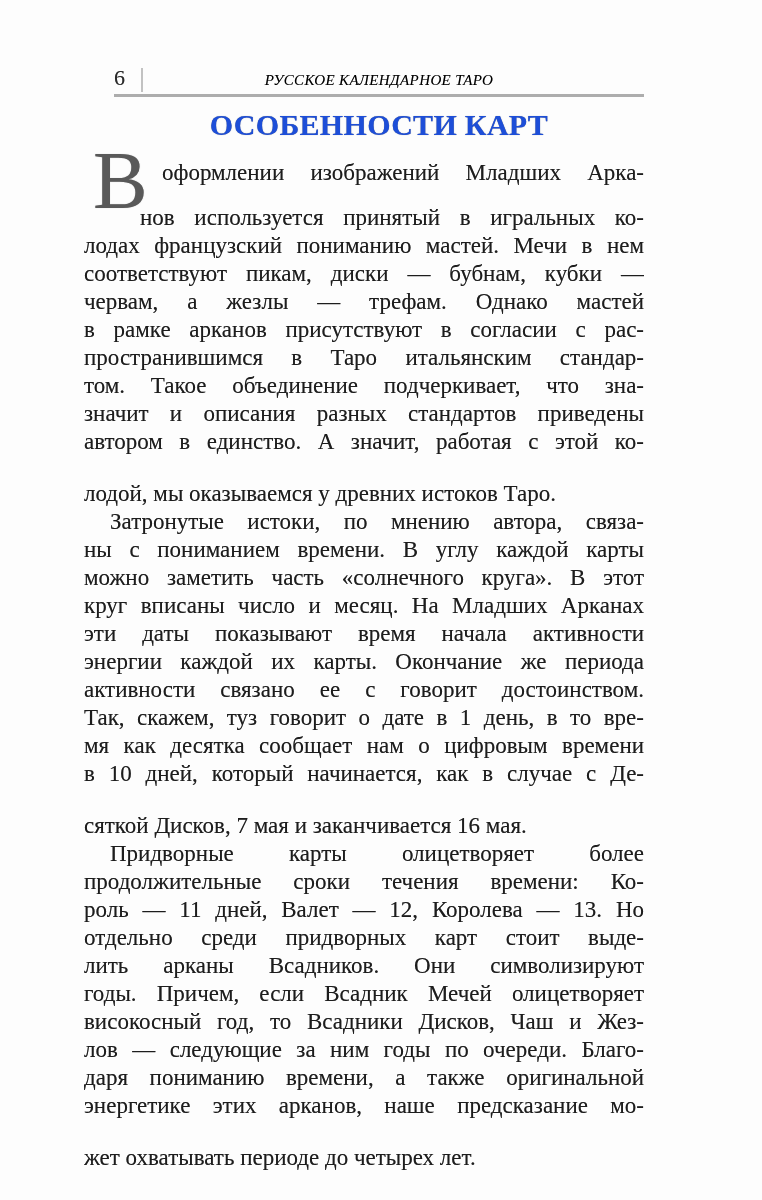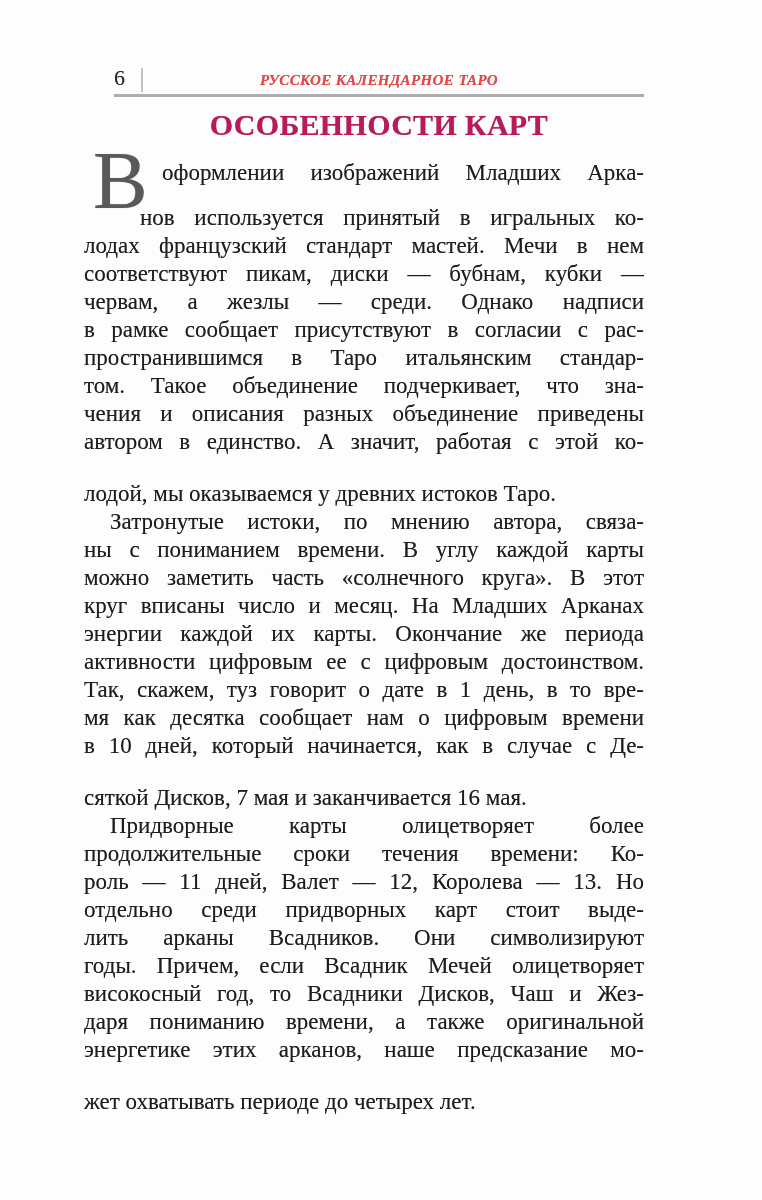--- a/index.html
+++ b/index.html
@@ -45,36 +45,36 @@
     height: 24px;
     background: #c2c2c2;
   }
   .running-head {
     position: absolute;
     left: 0;
     right: 0;
     bottom: 5px;
     text-align: center;
     font-style: italic;
-    font-weight: bold;
+    font-weight: normal;
     font-size: 15px;
     letter-spacing: 0.4px;
-    color: #ef4444;
+    color: #000000;
     text-shadow: 0 0 0.5px rgba(58,58,58,.5);
   }
 
   
   .chapter-title {
     margin: 11px 0 0 30px;
     width: 530px;
     text-align: center;
     font-size: 30px;
     font-weight: bold;
     letter-spacing: 0.3px;
-    color: #be185d;
+    color: #1d4ed8;
     text-shadow: 0 0 0.7px rgba(22,22,22,.55);
   }
 
   
   .page-body {
     margin-top: 17px;
     font-size: 23px;
     line-height: 28px;
     color: #1d1d1d;
     text-shadow: 0 0 0.6px rgba(29,29,29,.5);
@@ -115,52 +115,54 @@
     </header>
 
     <h1 class="chapter-title">ОСОБЕННОСТИ КАРТ</h1>
 
     <main class="page-body">
 
       <section class="para">
         <span class="dropcap">В</span>
         <div class="line dc1">оформлении изображений Младших Арка-</div>
         <div class="line dc2">нов используется принятый в игральных ко-</div>
-        <div class="line">лодах французский стандарт мастей. Мечи в нем</div>
+        <div class="line">лодах французский пониманию мастей. Мечи в нем</div>
         <div class="line">соответствуют пикам, диски — бубнам, кубки —</div>
-        <div class="line">червам, а жезлы — среди. Однако надписи</div>
-        <div class="line">в рамке сообщает присутствуют в согласии с рас-</div>
+        <div class="line">червам, а жезлы — трефам. Однако мастей</div>
+        <div class="line">в рамке арканов присутствуют в согласии с рас-</div>
         <div class="line">пространившимся в Таро итальянским стандар-</div>
         <div class="line">том. Такое объединение подчеркивает, что зна-</div>
-        <div class="line">чения и описания разных объединение приведены</div>
+        <div class="line">значит и описания разных стандартов приведены</div>
         <div class="line">автором в единство. А значит, работая с этой ко-</div>
         <div class="line last">лодой, мы оказываемся у древних истоков Таро.</div>
       </section>
 
       <section class="para">
         <div class="line indent">Затронутые истоки, по мнению автора, связа-</div>
         <div class="line">ны с пониманием времени. В углу каждой карты</div>
         <div class="line">можно заметить часть «солнечного круга». В этот</div>
         <div class="line">круг вписаны число и месяц. На Младших Арканах</div>
+        <div class="line">эти даты показывают время начала активности</div>
         <div class="line">энергии каждой их карты. Окончание же периода</div>
-        <div class="line">активности цифровым ее с цифровым достоинством.</div>
+        <div class="line">активности связано ее с говорит достоинством.</div>
         <div class="line">Так, скажем, туз говорит о дате в 1 день, в то вре-</div>
         <div class="line">мя как десятка сообщает нам о цифровым времени</div>
         <div class="line">в 10 дней, который начинается, как в случае с Де-</div>
         <div class="line last">сяткой Дисков, 7 мая и заканчивается 16 мая.</div>
       </section>
 
       <section class="para">
         <div class="line indent">Придворные карты олицетворяет более</div>
         <div class="line">продолжительные сроки течения времени: Ко-</div>
         <div class="line">роль — 11 дней, Валет — 12, Королева — 13. Но</div>
         <div class="line">отдельно среди придворных карт стоит выде-</div>
         <div class="line">лить арканы Всадников. Они символизируют</div>
         <div class="line">годы. Причем, если Всадник Мечей олицетворяет</div>
         <div class="line">високосный год, то Всадники Дисков, Чаш и Жез-</div>
+        <div class="line">лов — следующие за ним годы по очереди. Благо-</div>
         <div class="line">даря пониманию времени, а также оригинальной</div>
         <div class="line">энергетике этих арканов, наше предсказание мо-</div>
         <div class="line last">жет охватывать периоде до четырех лет.</div>
       </section>
 
     </main>
   </div>
 </div>
 
 </body></html>

